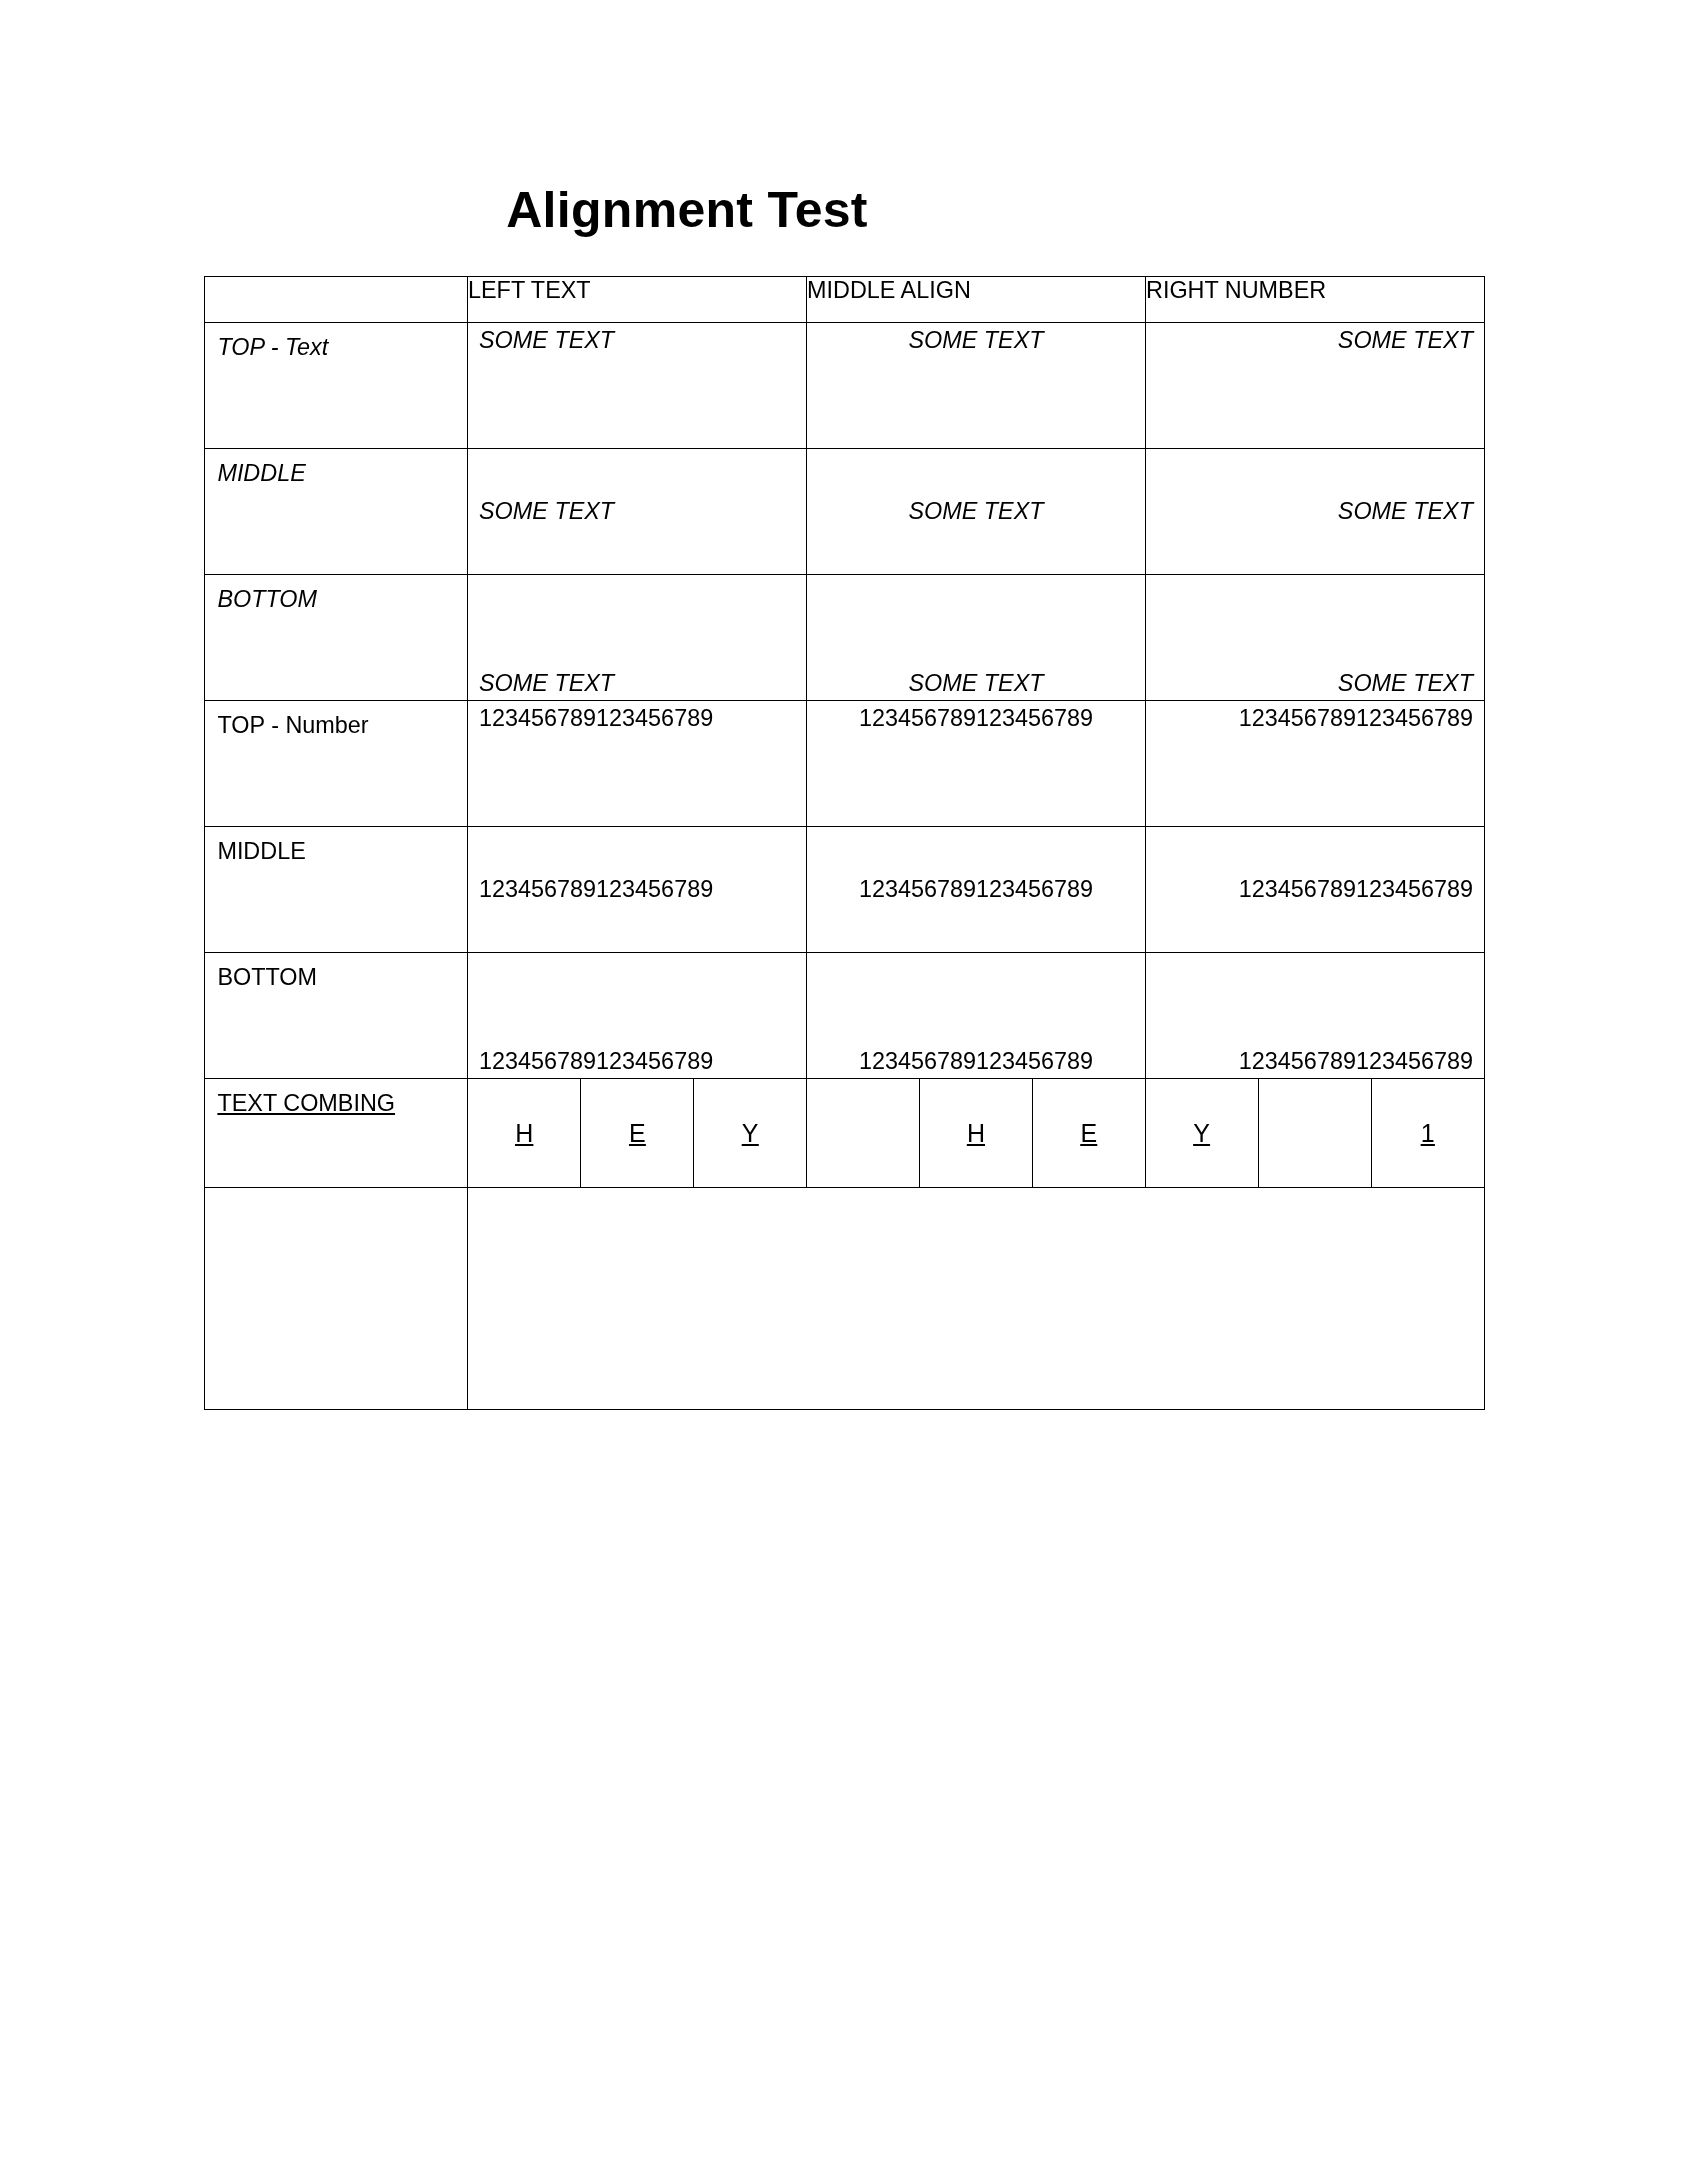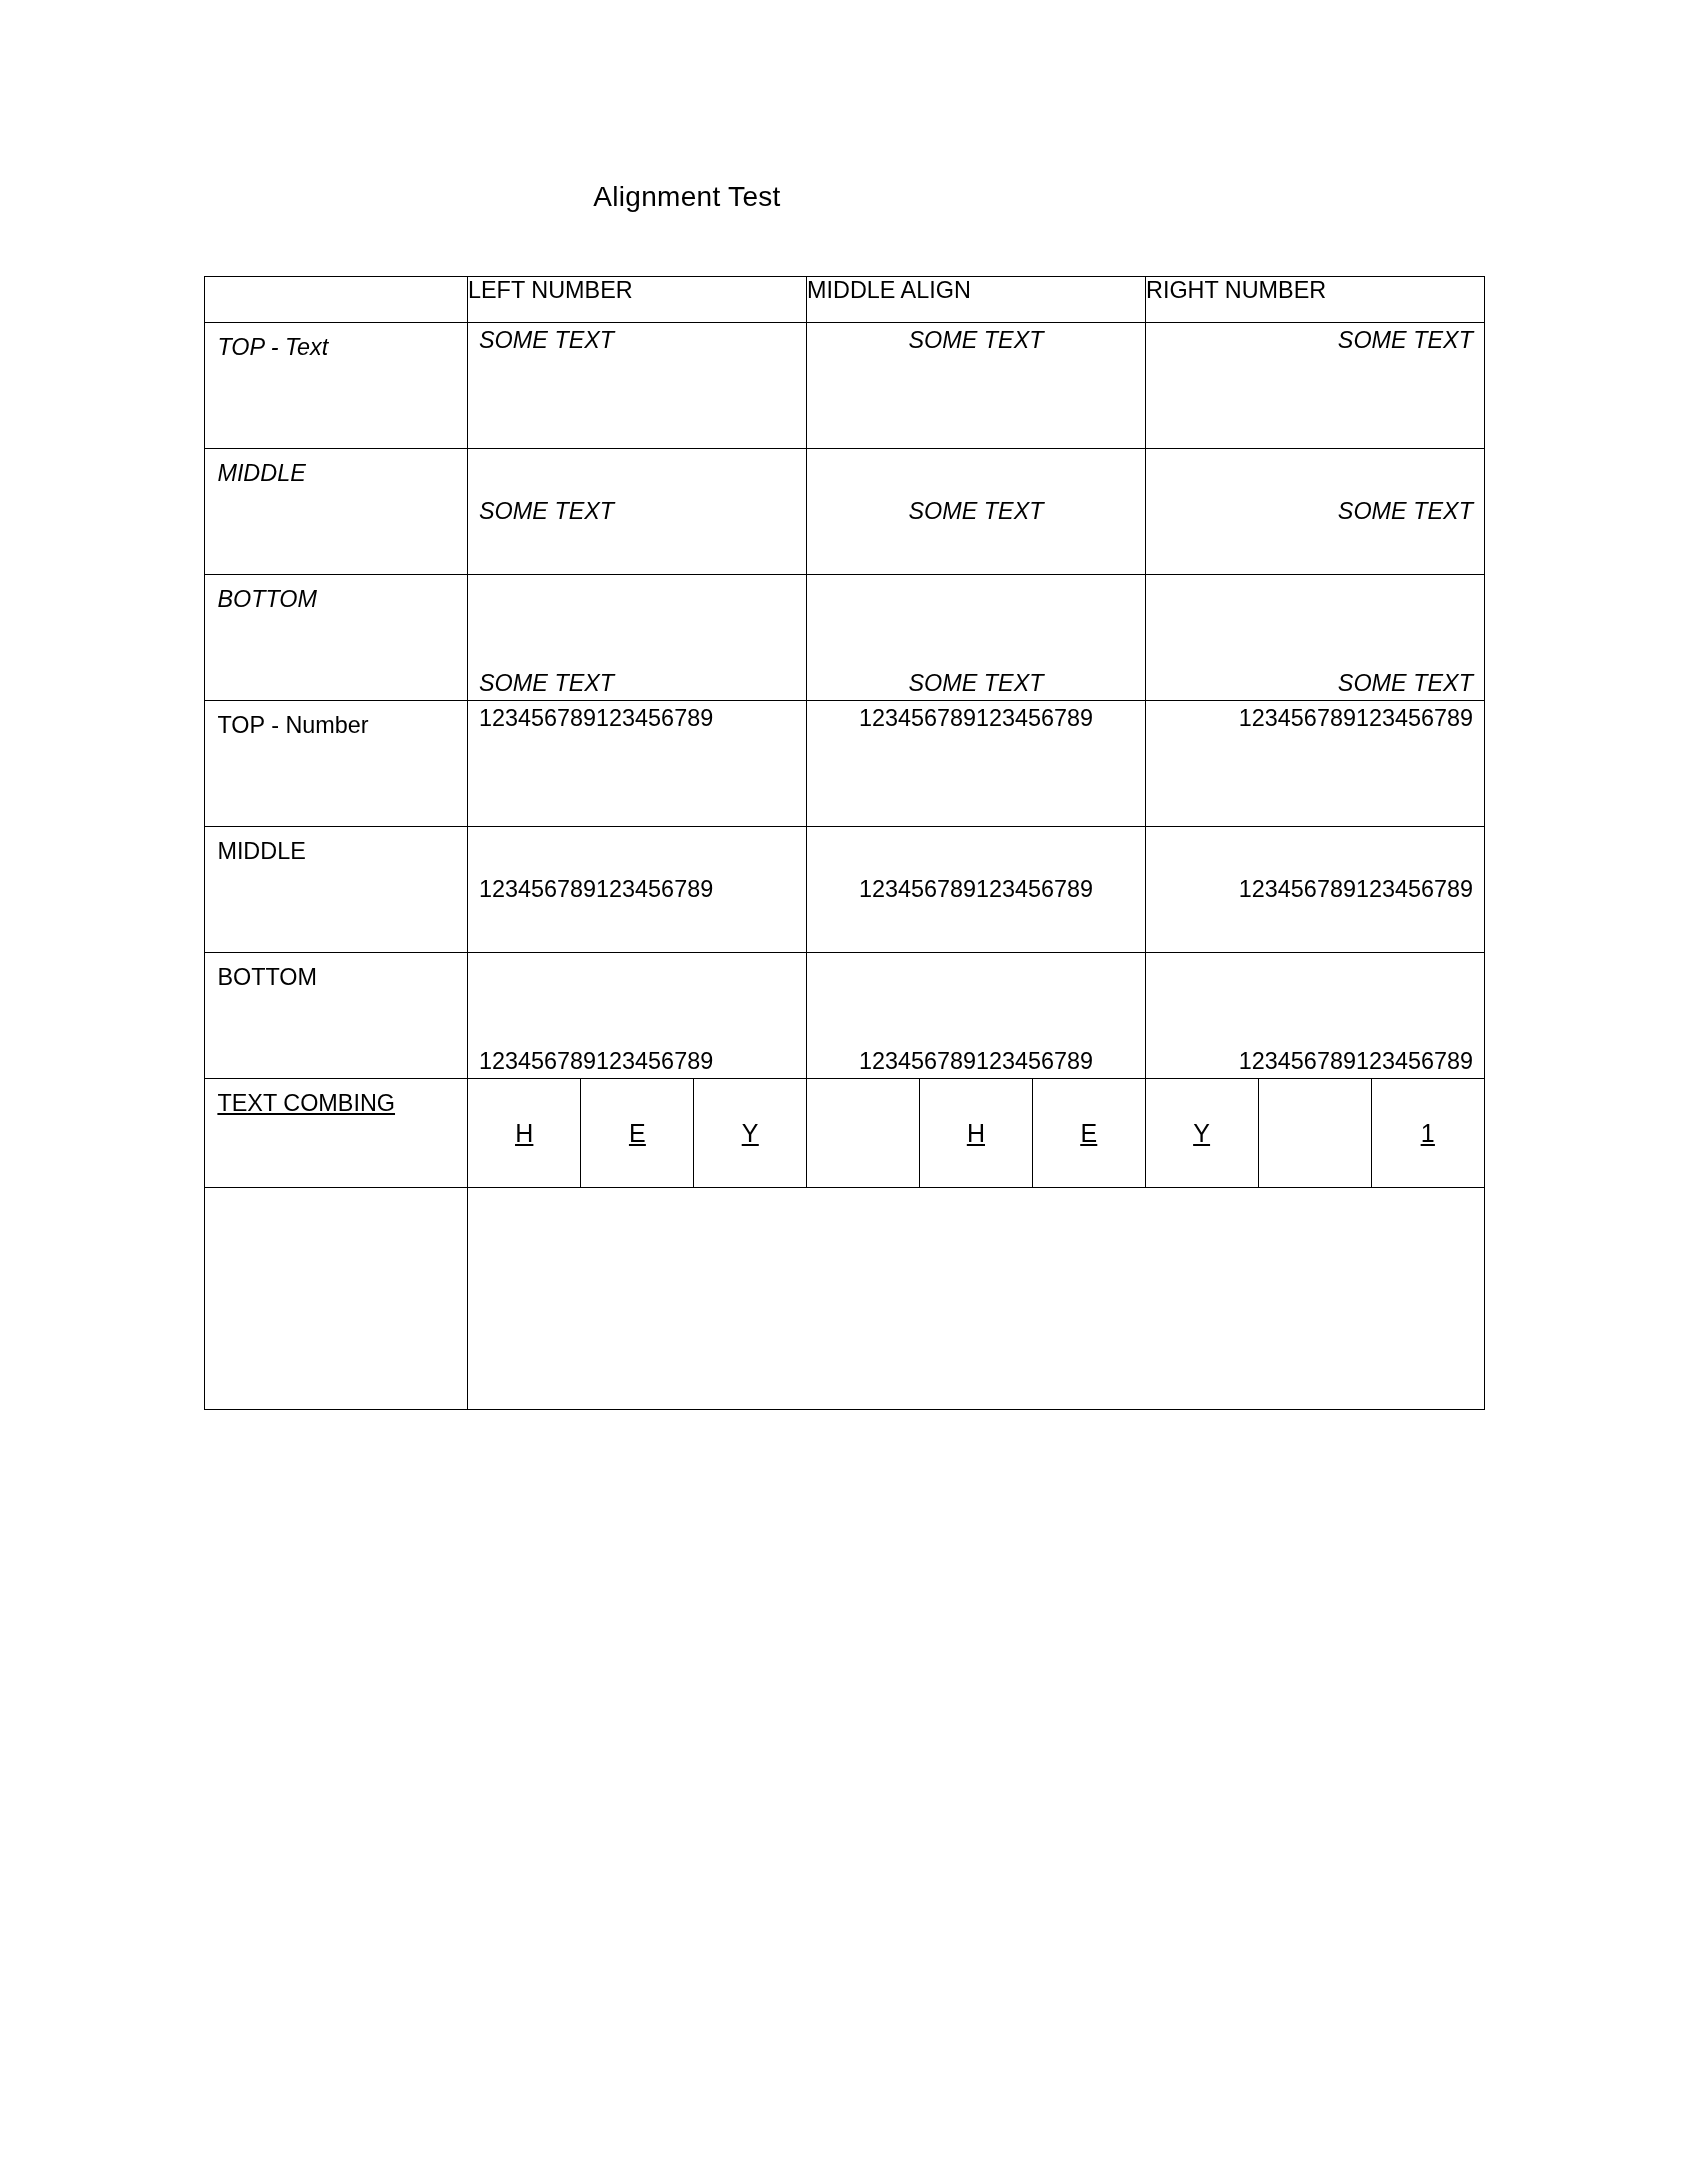--- a/index.html
+++ b/index.html
@@ -22,22 +22,22 @@
     width: 1687px;
     height: 2183px;
     background: #ffffff;
   }
   .doc-title {
     position: absolute;
     left: 0;
     top: 181px;
     width: 1374px;
     text-align: center;
-    font-size: 28px;
-    font-weight: normal;
+    font-size: 50px;
+    font-weight: bold;
     letter-spacing: 0.3px;
   }
   table.align-table {
     position: absolute;
     left: 204px;
     top: 276px;
     width: 1280px;
     border-collapse: collapse;
     table-layout: fixed;
   }
@@ -118,21 +118,21 @@
       <col style="width:339px">
       <col style="width:339px">
     </colgroup>
     <tbody>
 
       <tr class="r-head">
         <td>
           <div class="cellpad"></div>
         </td>
         <td>
-          <div class="cellpad">LEFT NUMBER</div>
+          <div class="cellpad">LEFT TEXT</div>
         </td>
         <td>
           <div class="cellpad">MIDDLE ALIGN</div>
         </td>
         <td>
           <div class="cellpad">RIGHT NUMBER</div>
         </td>
       </tr>
 
       <tr class="r-text">

